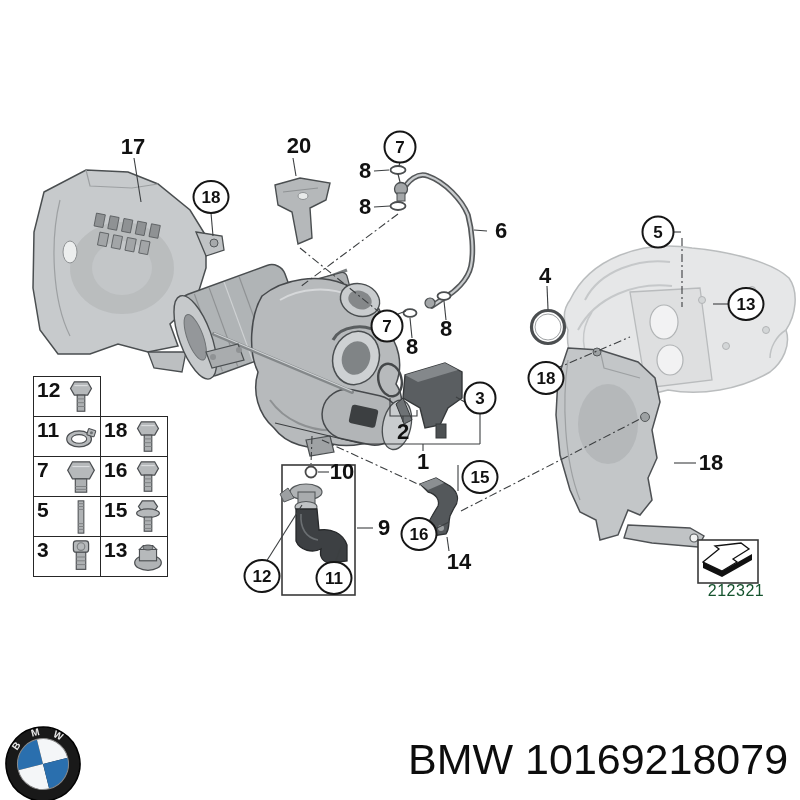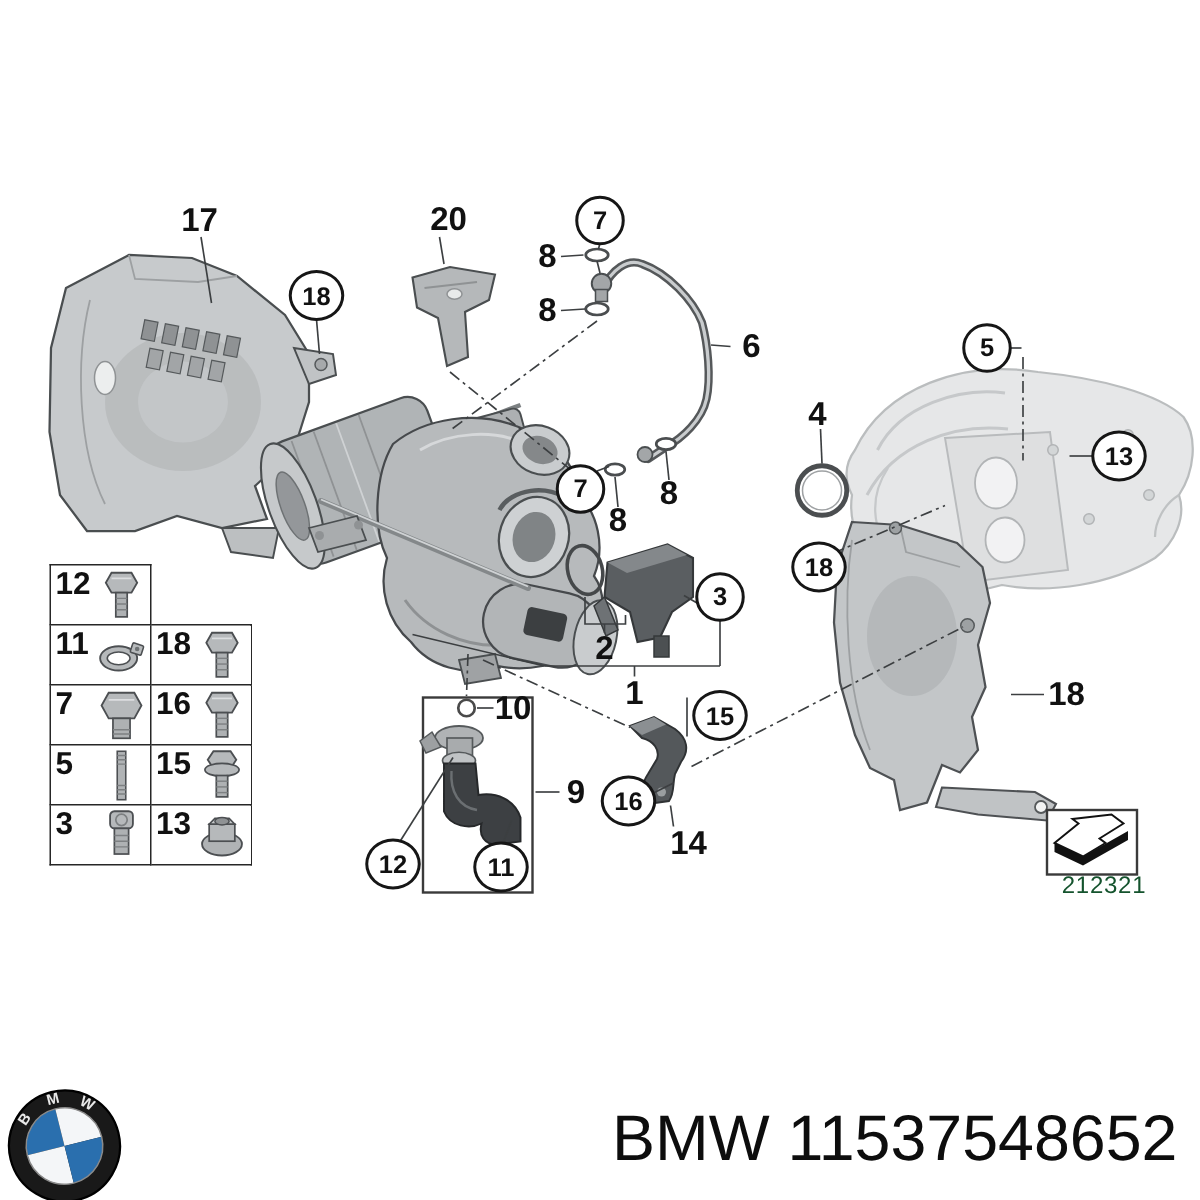--- a/index.html
+++ b/index.html
@@ -386,16 +386,16 @@
     <path d="M40,40 L40,65.5 A25.5,25.5 0 0,0 65.5,40 Z" fill="#2a6fae"></path>
     <circle cx="40" cy="40" r="25.5" fill="none" stroke="#8a8a8a" stroke-width="1"></circle>
     <text transform="translate(40,40) rotate(-42) translate(0,-29)" text-anchor="middle" font-family="Liberation Sans, sans-serif" font-size="10" font-weight="bold" fill="#e9e9e9">B</text>
     <text transform="translate(40,40) translate(0,-29)" text-anchor="middle" font-family="Liberation Sans, sans-serif" font-size="10" font-weight="bold" fill="#e9e9e9">M</text>
     <text transform="translate(40,40) rotate(42) translate(0,-29)" text-anchor="middle" font-family="Liberation Sans, sans-serif" font-size="10" font-weight="bold" fill="#e9e9e9">W</text>
   </g>
 </svg>
 
 <div class="footer-text">
   <span>BMW</span>
-  <span>11537548652</span>
+  <span>10169218079</span>
 </div>
 
 </div>
 
 </body></html>

